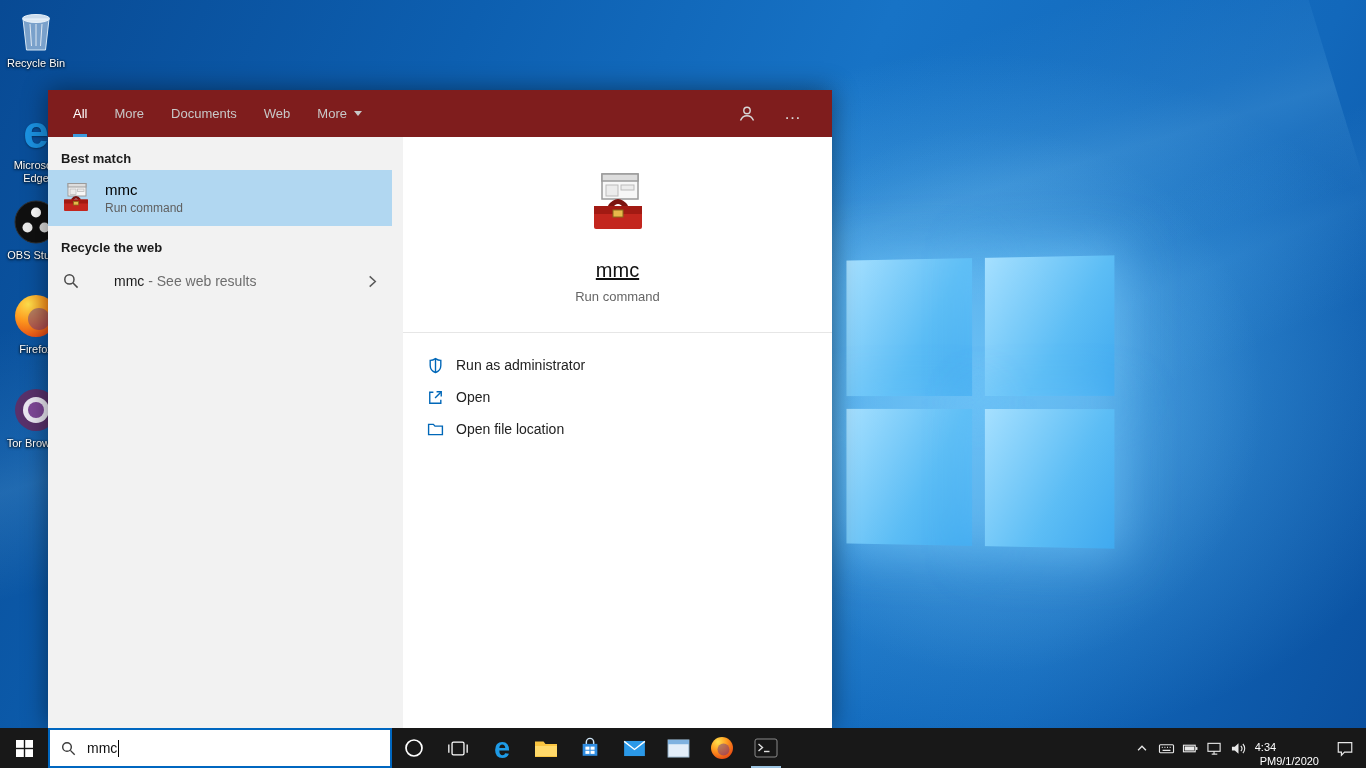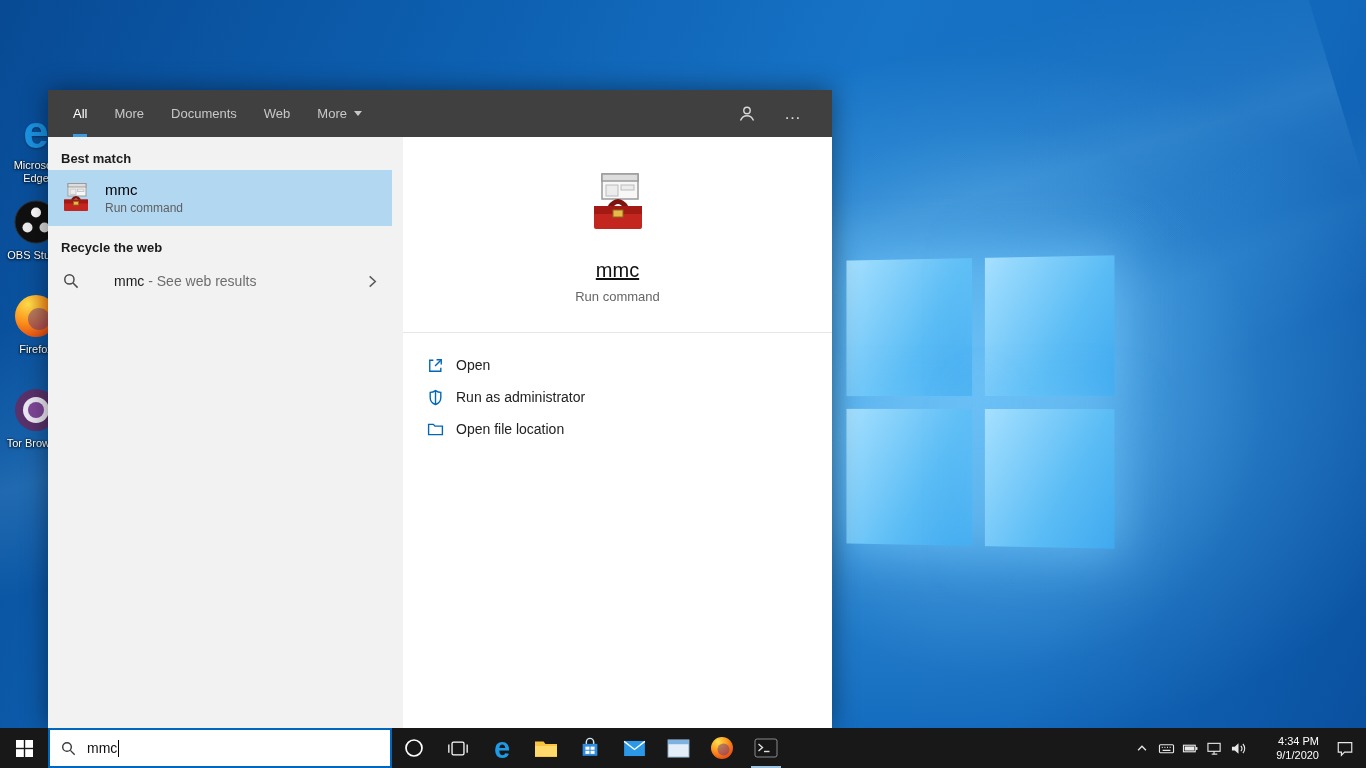--- a/index.html
+++ b/index.html
@@ -29,21 +29,21 @@
   .dicon { position:absolute; left:0; width:72px; display:flex; flex-direction:column; align-items:center; gap:5px; z-index:1; cursor:default; }
   .dicon .dlabel { font-size:11px; line-height:13px; color:#fff; text-align:center; width:68px;
     text-shadow:0 1px 3px rgba(0,0,0,.9), 0 0 2px rgba(0,0,0,.8); }
   .dicon .dimg { width:44px; height:44px; display:flex; align-items:center; justify-content:center; }
   .e-glyph { font-size:46px; font-weight:bold; color:#1b93e3; line-height:40px;
     text-shadow:0 1px 2px rgba(0,0,0,.35); }
 
   
   .search-panel { position:absolute; left:48px; top:90px; width:784px; height:638px; z-index:5;
     box-shadow:0 0 24px rgba(0,0,0,.45); display:flex; flex-direction:column; }
-  .sp-header { height:47px; background:#404040; display:flex; align-items:stretch; padding-left:25px; flex:none; }
+  .sp-header { height:47px; background:#7f1d1d; display:flex; align-items:stretch; padding-left:25px; flex:none; }
   .tab { display:flex; align-items:center; margin-right:27px; border-bottom:3px solid transparent; padding-top:3px;
     font-size:13px; color:#c8c8c8; cursor:pointer; }
   .tab.active { color:#fff; border-bottom-color:#3b9bdd; }
   .caret-down { width:0; height:0; border-left:4px solid transparent; border-right:4px solid transparent;
     border-top:5px solid #c8c8c8; margin-left:7px; }
   .sp-header-right { margin-left:auto; display:flex; align-items:center; gap:28px; padding-right:30px; }
   .ellipsis { color:#dcdcdc; font-size:17px; letter-spacing:1px; cursor:pointer; line-height:10px; }
 
   .sp-body { flex:1; display:flex; min-height:0; }
   .sp-left { width:355px; flex:none; background:#f2f2f2; }
@@ -75,41 +75,51 @@
   .tb-btn { width:44px; display:flex; align-items:center; justify-content:center; cursor:pointer; position:relative; flex:none; }
   .tb-start { width:48px; }
   .tb-search { width:344px; flex:none; background:#fff; border:2px solid #0067c0; display:flex; align-items:center;
     padding-left:11px; cursor:text; }
   .tb-search-text { font-size:14px; color:#111; margin-left:11px; }
   .caret-bar { width:1px; height:17px; background:#000; margin-left:1px; }
   .run-indicator { position:absolute; bottom:0; left:7px; width:30px; height:2px; background:#9cc3e0; }
   .e-glyph-small { font-size:29px; font-weight:bold; color:#1e9be6; line-height:28px; }
   .tb-spacer { flex:1; }
   .tray-btn { width:24px; display:flex; align-items:center; justify-content:center; cursor:pointer; flex:none; }
-  .tb-clock { width:74px; flex:none; display:flex; flex-direction:column; align-items:flex-end; justify-content:center;
+  .tb-clock { width:74px; flex:none; display:flex; flex-direction:row; align-items:flex-end; justify-content:center;
     padding-right:5px; color:#fff; font-size:11px; line-height:14px; cursor:pointer; text-align:right; }
   .tb-action-center { width:42px; }
 </style>
 </head>
 <body>
 
 <div class="screen">
 
   <div class="wallpaper">
     <div class="beam beam1"></div>
     <div class="beam beam2"></div>
     <div class="logo-glow"></div>
     <div class="win-logo">
       <div class="pane"></div>
       <div class="pane"></div>
       <div class="pane"></div>
       <div class="pane"></div>
     </div>
   </div>
 
+  <div class="dicon" style="top:8px;">
+    <span class="dimg">
+      <svg viewBox="0 0 40 44" width="40" height="44">
+        <path d="M7 11 L10.5 42 H29.5 L33 11 Z" fill="rgba(215,232,246,.55)" stroke="#d7e8f6" stroke-width="1"></path>
+        <ellipse cx="20" cy="10.5" rx="13.5" ry="4" fill="rgba(238,246,252,.85)" stroke="#e6f1fa"></ellipse>
+        <path d="M14 16 L15.5 38 M20 16 L20 38 M26 16 L24.5 38" stroke="rgba(255,255,255,.75)" fill="none"></path>
+      </svg>
+    </span>
+    <span class="dlabel">Recycle Bin</span>
+  </div>
 
   <div class="dicon" style="top:110px;">
     <span class="dimg">
       <span class="e-glyph">e</span>
     </span>
     <span class="dlabel">Microsoft Edge</span>
   </div>
 
   <div class="dicon" style="top:200px;">
     <span class="dimg">
@@ -239,39 +249,39 @@
           </div>
           <div class="preview-title">mmc</div>
           <div class="preview-sub">Run command</div>
           <div class="preview-divider"></div>
         </div>
 
         <div class="actions">
           <div class="action-row">
             <span class="aicon">
               <svg viewBox="0 0 16 16" width="17" height="17" fill="none" stroke="#0067b8" stroke-width="1.3">
+                <path d="M3 3.2 C5 3.2 6.5 2.5 8 1.5 C9.5 2.5 11 3.2 13 3.2 V8 C13 11.4 10.5 13.7 8 14.6 C5.5 13.7 3 11.4 3 8 Z"></path>
+                <path d="M8 1.5 V14.6"></path>
+              </svg>
+            </span>
+            <span class="action-label">Run as administrator</span>
+          </div>
+          <div class="action-row">
+            <span class="aicon">
+              <svg viewBox="0 0 16 16" width="17" height="17" fill="none" stroke="#0067b8" stroke-width="1.3">
                 <path d="M6 3 H2.6 V13.4 H13 V10"></path>
                 <path d="M9 2.6 H13.4 V7"></path>
                 <path d="M13 3 L7.6 8.4"></path>
               </svg>
             </span>
             <span class="action-label">Open</span>
           </div>
           <div class="action-row">
             <span class="aicon">
               <svg viewBox="0 0 16 16" width="17" height="17" fill="none" stroke="#0067b8" stroke-width="1.3">
-                <path d="M3 3.2 C5 3.2 6.5 2.5 8 1.5 C9.5 2.5 11 3.2 13 3.2 V8 C13 11.4 10.5 13.7 8 14.6 C5.5 13.7 3 11.4 3 8 Z"></path>
-                <path d="M8 1.5 V14.6"></path>
-              </svg>
-            </span>
-            <span class="action-label">Run as administrator</span>
-          </div>
-          <div class="action-row">
-            <span class="aicon">
-              <svg viewBox="0 0 16 16" width="17" height="17" fill="none" stroke="#0067b8" stroke-width="1.3">
                 <path d="M1.5 3.2 H6 L7.5 4.8 H14.5 V12.8 H1.5 Z"></path>
               </svg>
             </span>
             <span class="action-label">Open file location</span>
           </div>
         </div>
       </div>
 
     </div>
   </div>

